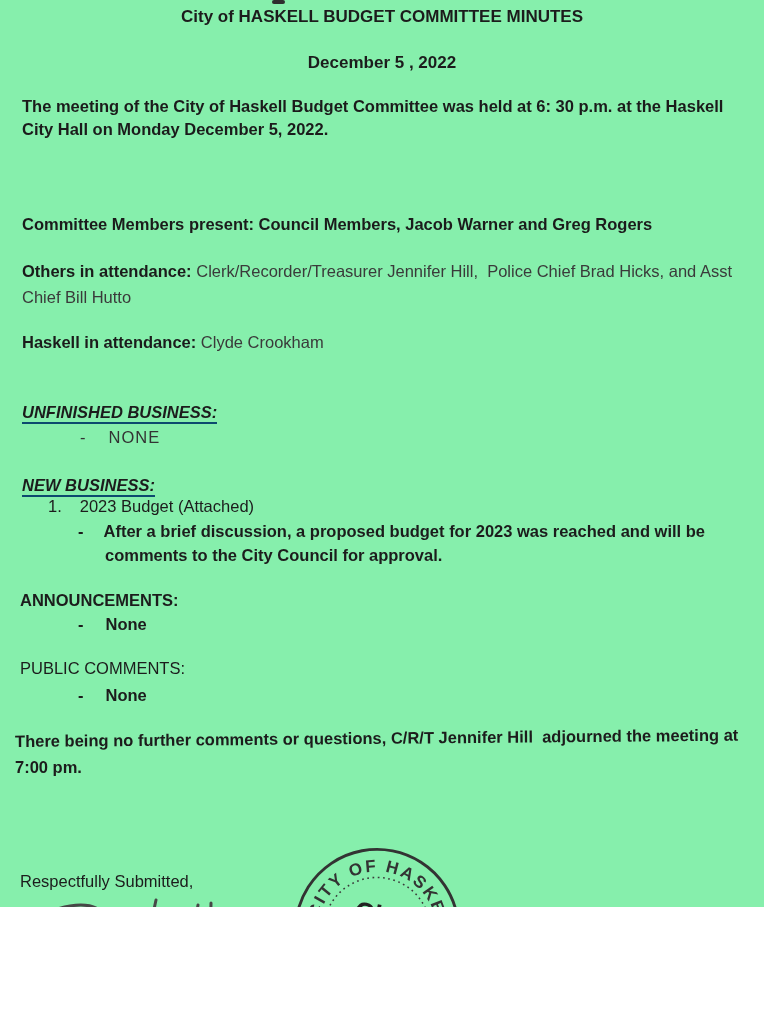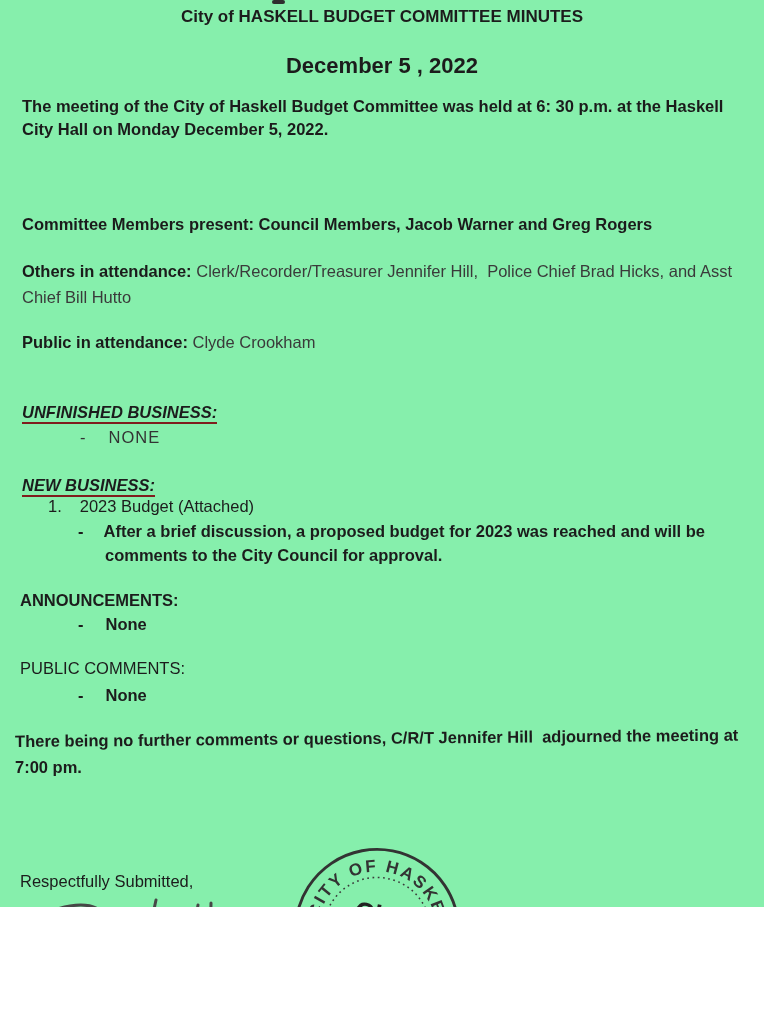--- a/index.html
+++ b/index.html
@@ -8,32 +8,32 @@
     background:#86efac; overflow:hidden;
     font-family:"Liberation Sans", sans-serif;
     color:#1c1c1c;
   }
   .line { position:absolute; white-space:pre; font-size:16.5px; line-height:1.25; }
   .b    { font-weight:bold; color:#1b1b1b; }
   .r    { font-weight:normal; color:#3a3a3a; }
   .center { left:0; width:764px; text-align:center; }
 
   #title   { top:6px;  font-size:17px; font-weight:bold; }
-  #date    { top:52px; font-size:22px; font-weight:bold; }
+  #date    { top:52px; font-size:17px; font-weight:bold; }
 
   #intro-l1 { top:96px;  left:22px; }
   #intro-l2 { top:119px; left:22px;text-align:center; }
   #order    { top:164px; left:22px; }
   #committee{ top:214px; left:22px; }
   #others-l1{ top:261px; left:22px; }
   #others-l2{ top:287px; left:22px; }
   #public   { top:332px; left:22px; }
 
   .biz-head { font-weight:bold; font-style:italic; }
-  .biz-head .ul { border-bottom:2px solid #7f1d1d; padding-bottom:1px; }
+  .biz-head .ul { border-bottom:2px solid #0c4a6e; padding-bottom:1px; }
   #unfinished-h { top:402px; left:22px; }
   #new-h        { top:475px; left:22px; }
 
   #unf-item  { top:427px; left:80px; font-weight:normal; color:#333; letter-spacing:1px; }
   #unf-item .gap { display:inline-block; width:22px; }
 
   #nb-item   { top:496px; left:48px; font-weight:normal; }
   #nb-item .gap { display:inline-block; width:18px; }
   #nb-d1     { top:521px; left:78px; font-weight:bold; }
   #nb-d1 .gap{ display:inline-block; width:20px; }
@@ -72,21 +72,21 @@
 
   <div class="line b" id="intro-l1">The meeting of the City of Haskell Budget Committee was held at 6: 30 p.m. at the Haskell</div>
   <div class="line b" id="intro-l2">City Hall on Monday December 5, 2022.</div>
 
 
   <div class="line" id="others-l1"><span class="b">Others in attendance:</span><span class="r"> Clerk/Recorder/Treasurer Jennifer Hill,  Police Chief Brad Hicks, and Asst</span></div>
 
   <div class="line" id="committee"><span class="b">Committee Members present:</span><span class="b"> Council Members, Jacob Warner and Greg Rogers</span></div>
   <div class="line r" id="others-l2">Chief Bill Hutto</div>
 
-  <div class="line" id="public"><span class="b">Public in attendance:</span><span class="r"> Clyde Crookham</span></div>
+  <div class="line" id="public"><span class="b">Haskell in attendance:</span><span class="r"> Clyde Crookham</span></div>
 
   <div class="line biz-head" id="unfinished-h"><span class="ul">UNFINISHED BUSINESS:</span></div>
   <div class="line" id="unf-item"><span>-</span><span class="gap"></span><span>NONE</span></div>
 
   <div class="line biz-head" id="new-h"><span class="ul">NEW BUSINESS:</span></div>
   <div class="line" id="nb-item"><span>1.</span><span class="gap"></span><span>2023 Budget (Attached)</span></div>
   <div class="line" id="nb-d1"><span>-</span><span class="gap"></span><span>After a brief discussion, a proposed budget for 2023 was reached and will be</span></div>
   <div class="line" id="nb-d2">comments to the City Council for approval.</div>
 
   <div class="line" id="ann-h">ANNOUNCEMENTS:</div>

